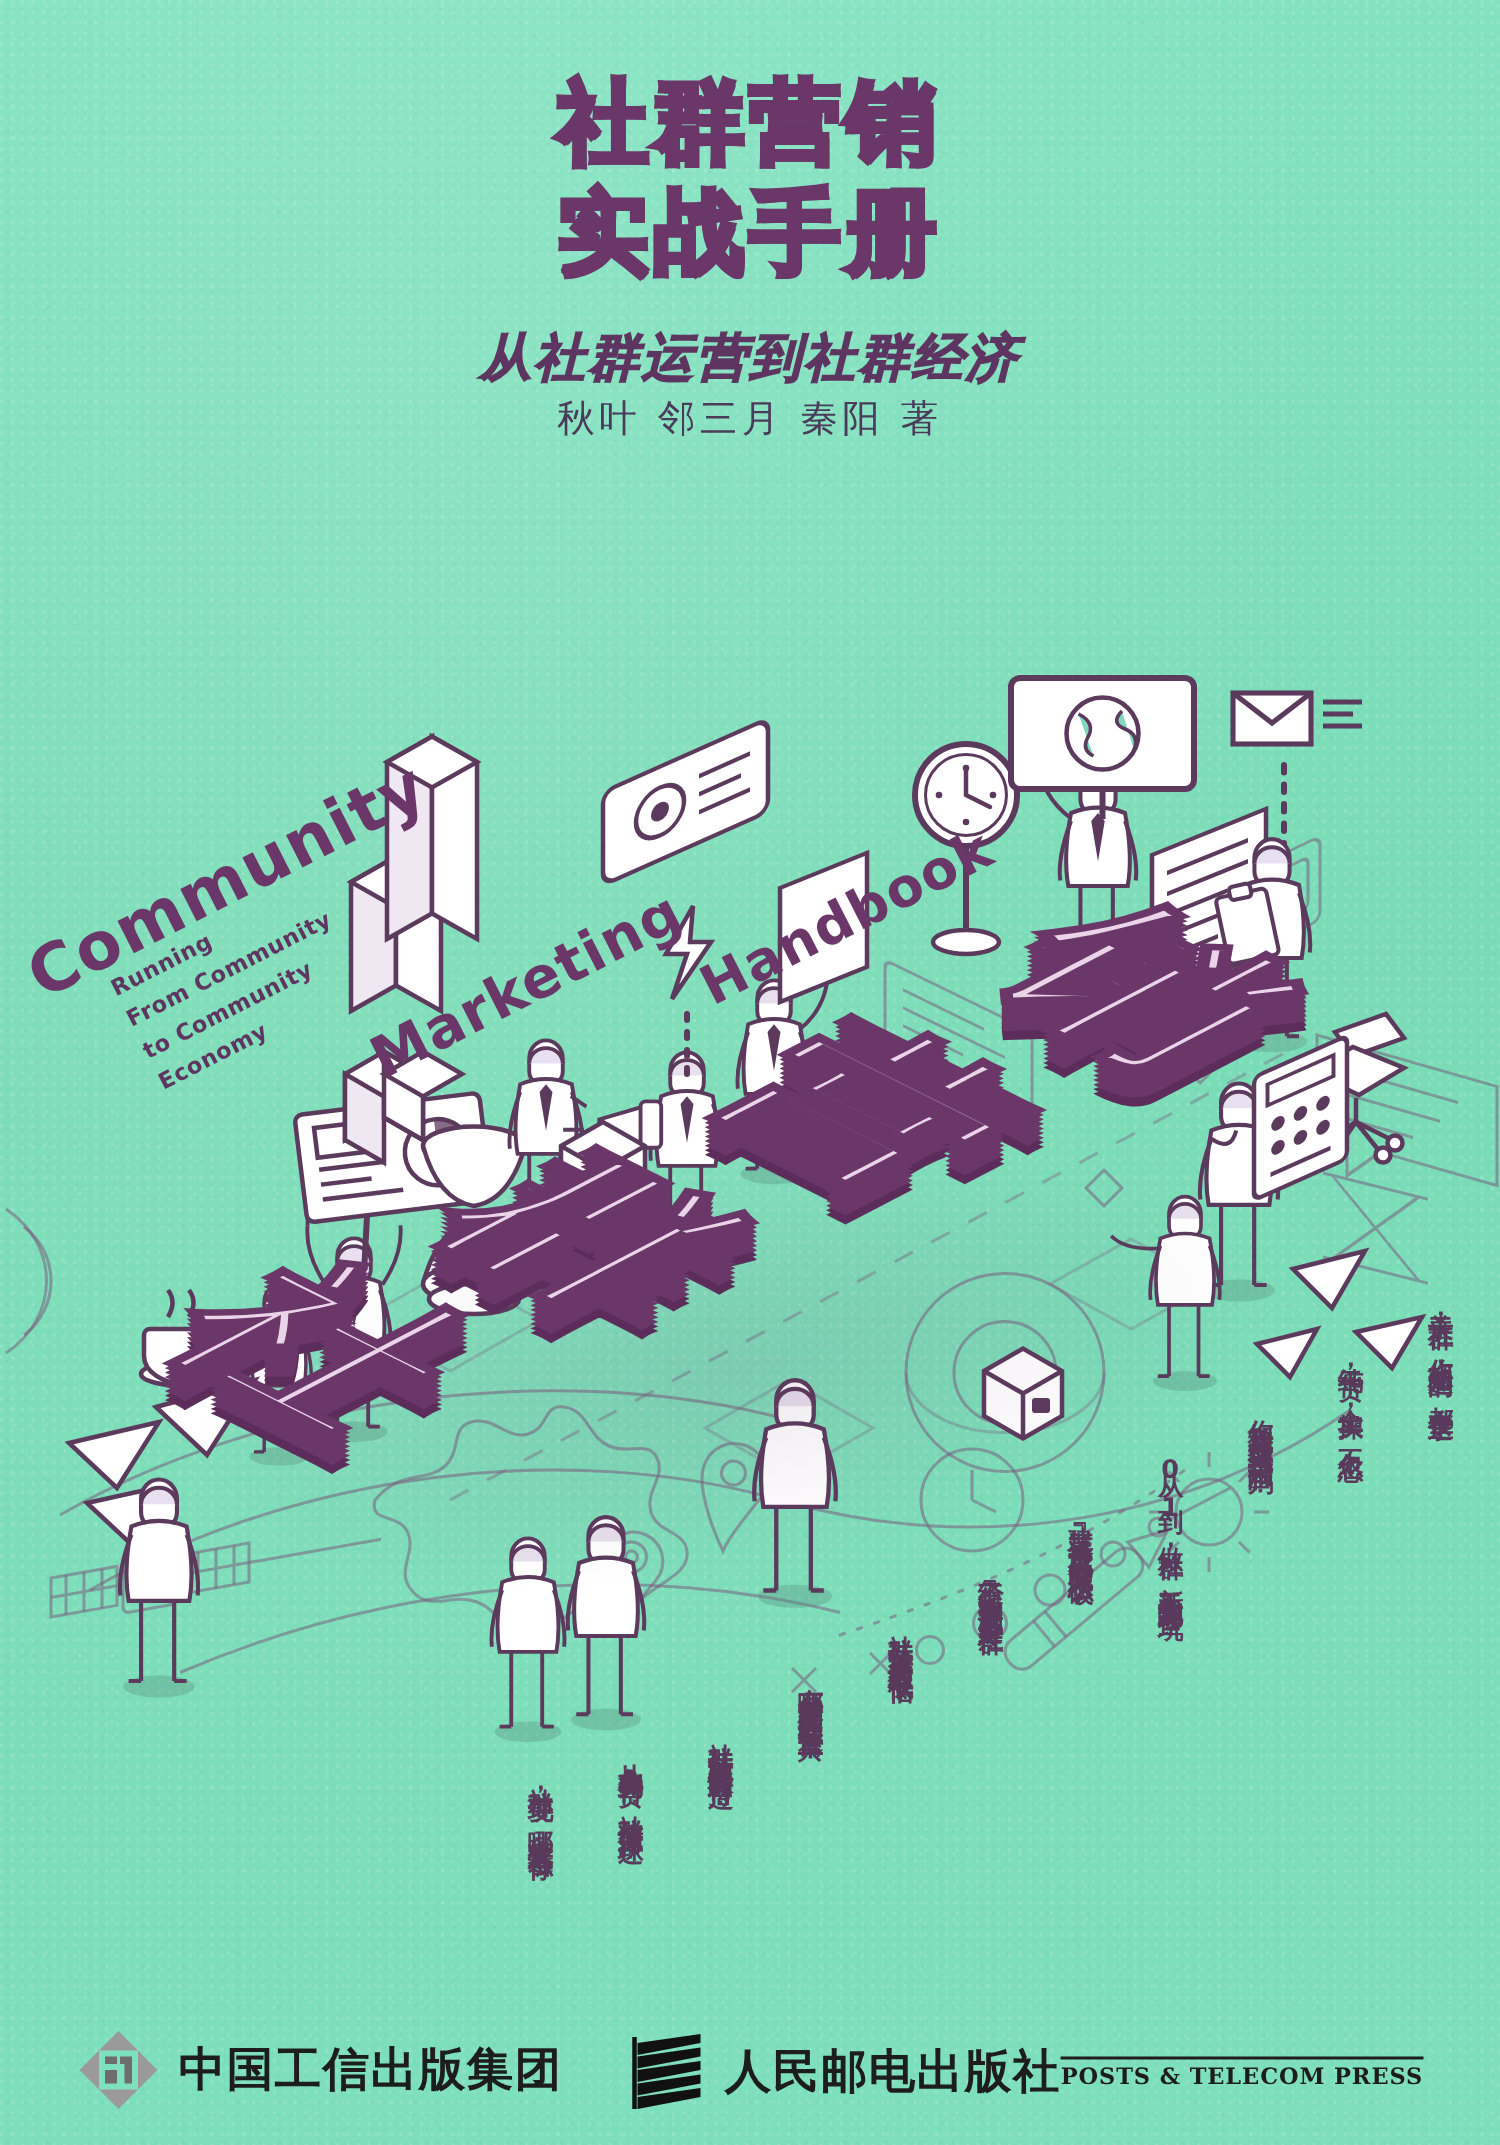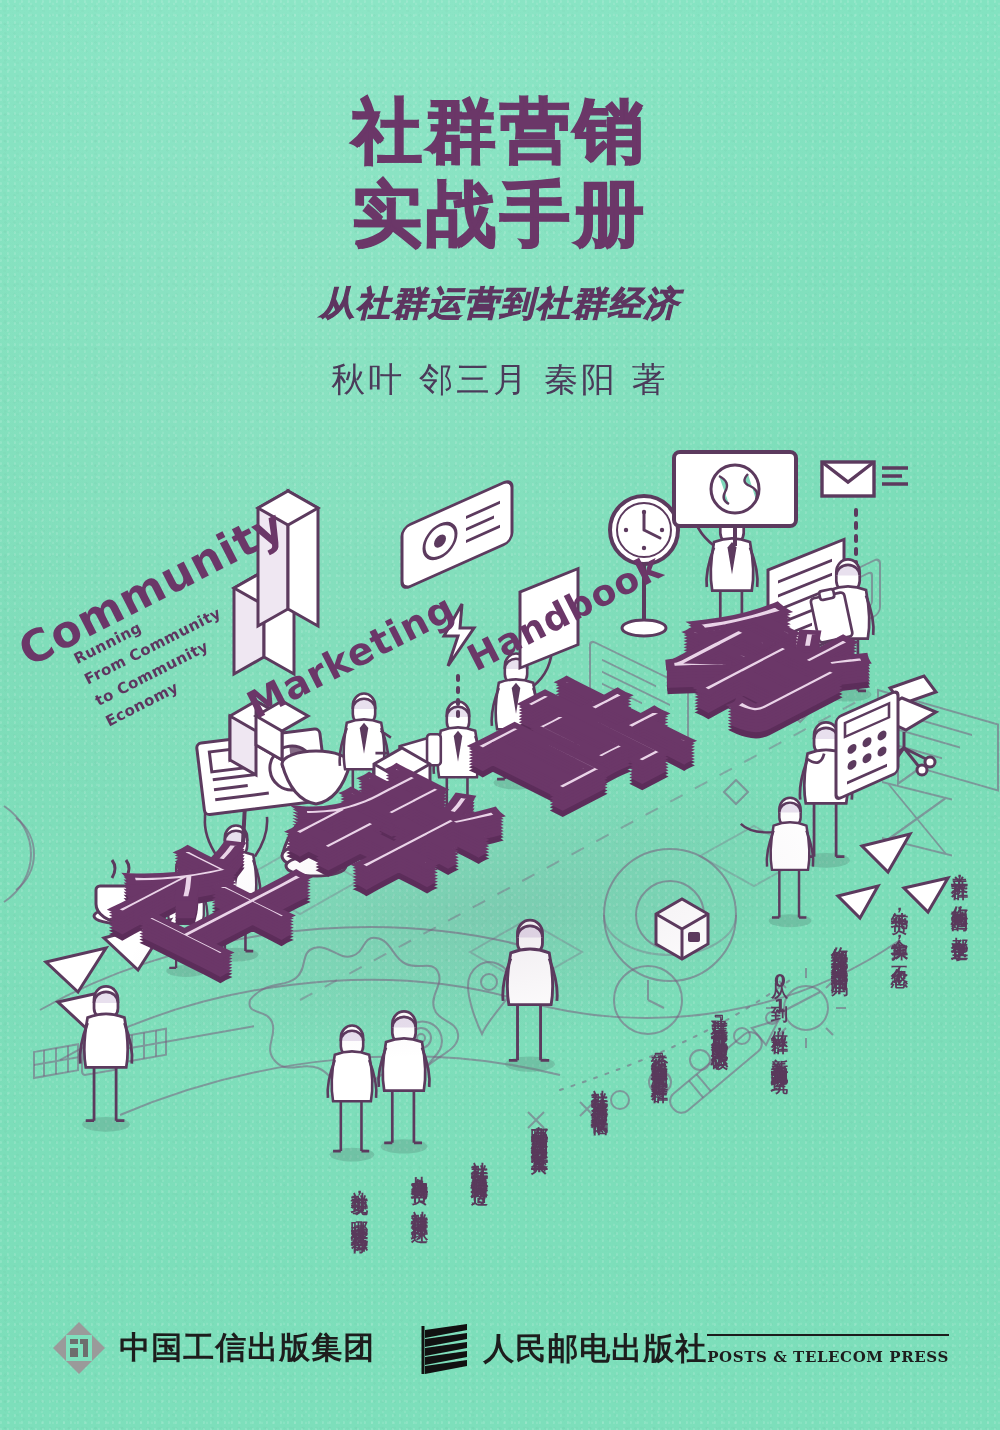--- a/index.html
+++ b/index.html
@@ -25,39 +25,38 @@
       radial-gradient(circle at 82% 35%, rgba(255,255,255,.32) 0 1px, transparent 1.6px),
       radial-gradient(circle at 35% 84%, rgba(0,0,0,.05) 0 1px, transparent 1.6px);
     background-size:7px 7px, 9px 9px, 11px 11px, 13px 13px;
   }
 
   
   #title-block{position:absolute;left:0;right:0;top:52px;text-align:center;z-index:30;}
   .main-title{
     color:#6b3768;
     font-family:"DejaVu Sans","Liberation Sans",sans-serif;
-    font-weight:normal;
-    font-size:70px;line-height:1.02;
+    font-weight:bold;
+    font-size:60px;line-height:1.02;
     letter-spacing:4px;
     -webkit-text-stroke:4px #6b3768;
     text-shadow:2px 2px 0 #6b3768, -1px 1px 0 #6b3768;
-    margin-top:44px;
   }
   .main-title .row2{display:block;margin-top:12px;}
   .subtitle{
     margin-top:30px;
     color:#5e3560;
     font-family:"DejaVu Sans","Liberation Sans",sans-serif;
     font-weight:bold;font-size:34px;letter-spacing:2px;font-style:italic;
     -webkit-text-stroke:1.1px #5e3560;
   }
   .authors{
-    margin-top:30px;color:#4b3b5a;
-    font-family:"DejaVu Sans","Liberation Sans",sans-serif;
-    font-size:34px;letter-spacing:3px;text-align:center;
+    color:#4b3b5a;
+    font-family:"DejaVu Sans","Liberation Sans",sans-serif;
+    font-size:25px;letter-spacing:3px;text-align:center;
   }
 
   
   .diag{
     position:absolute;color:#6b3768;z-index:26;
     font-family:"DejaVu Sans","Liberation Sans",sans-serif;
     font-weight:bold;white-space:nowrap;
   }
   #w-community{left:22px;top:628px;font-size:44px;letter-spacing:1px;
     transform:rotate(-27deg);transform-origin:left center;}
@@ -108,32 +107,32 @@
     font-family:"DejaVu Sans","Liberation Sans",sans-serif;
     font-size:17px;letter-spacing:2.5px;white-space:nowrap;
   }
 
   
   #art{position:absolute;inset:0;z-index:14;}
   #art-back{position:absolute;inset:0;z-index:10;}
 
   
   #footer{
-    position:absolute;left:0;right:0;bottom:54px;z-index:40;
+    position:absolute;left:0;right:0;bottom:22px;z-index:40;
     display:flex;justify-content:center;align-items:flex-end;gap:46px;
   }
   .pub{display:flex;align-items:center;gap:12px;}
   .pub-name{
     color:#1d1d1d;font-size:31px;font-weight:bold;letter-spacing:1px;
     font-family:"DejaVu Serif","Liberation Serif",serif;
   }
   .pub2-txt{display:flex;flex-direction:row;align-items:center;}
   .pub2-en{
     color:#1d1d1d;font-size:15px;font-weight:bold;letter-spacing:.6px;
-    border-top:2px solid #1d1d1d;padding-top:12px;margin-top:2px;
+    border-top:2px solid #1d1d1d;padding-top:2px;margin-top:2px;
     font-family:"DejaVu Serif","Liberation Serif",serif;
   }
 </style>
 </head>
 <body>
 
 <div id="cover">
 
   <svg id="art-back" viewBox="0 0 1000 1430">
     <g fill="none" stroke="#7a5f80" stroke-opacity=".55" stroke-width="2">

